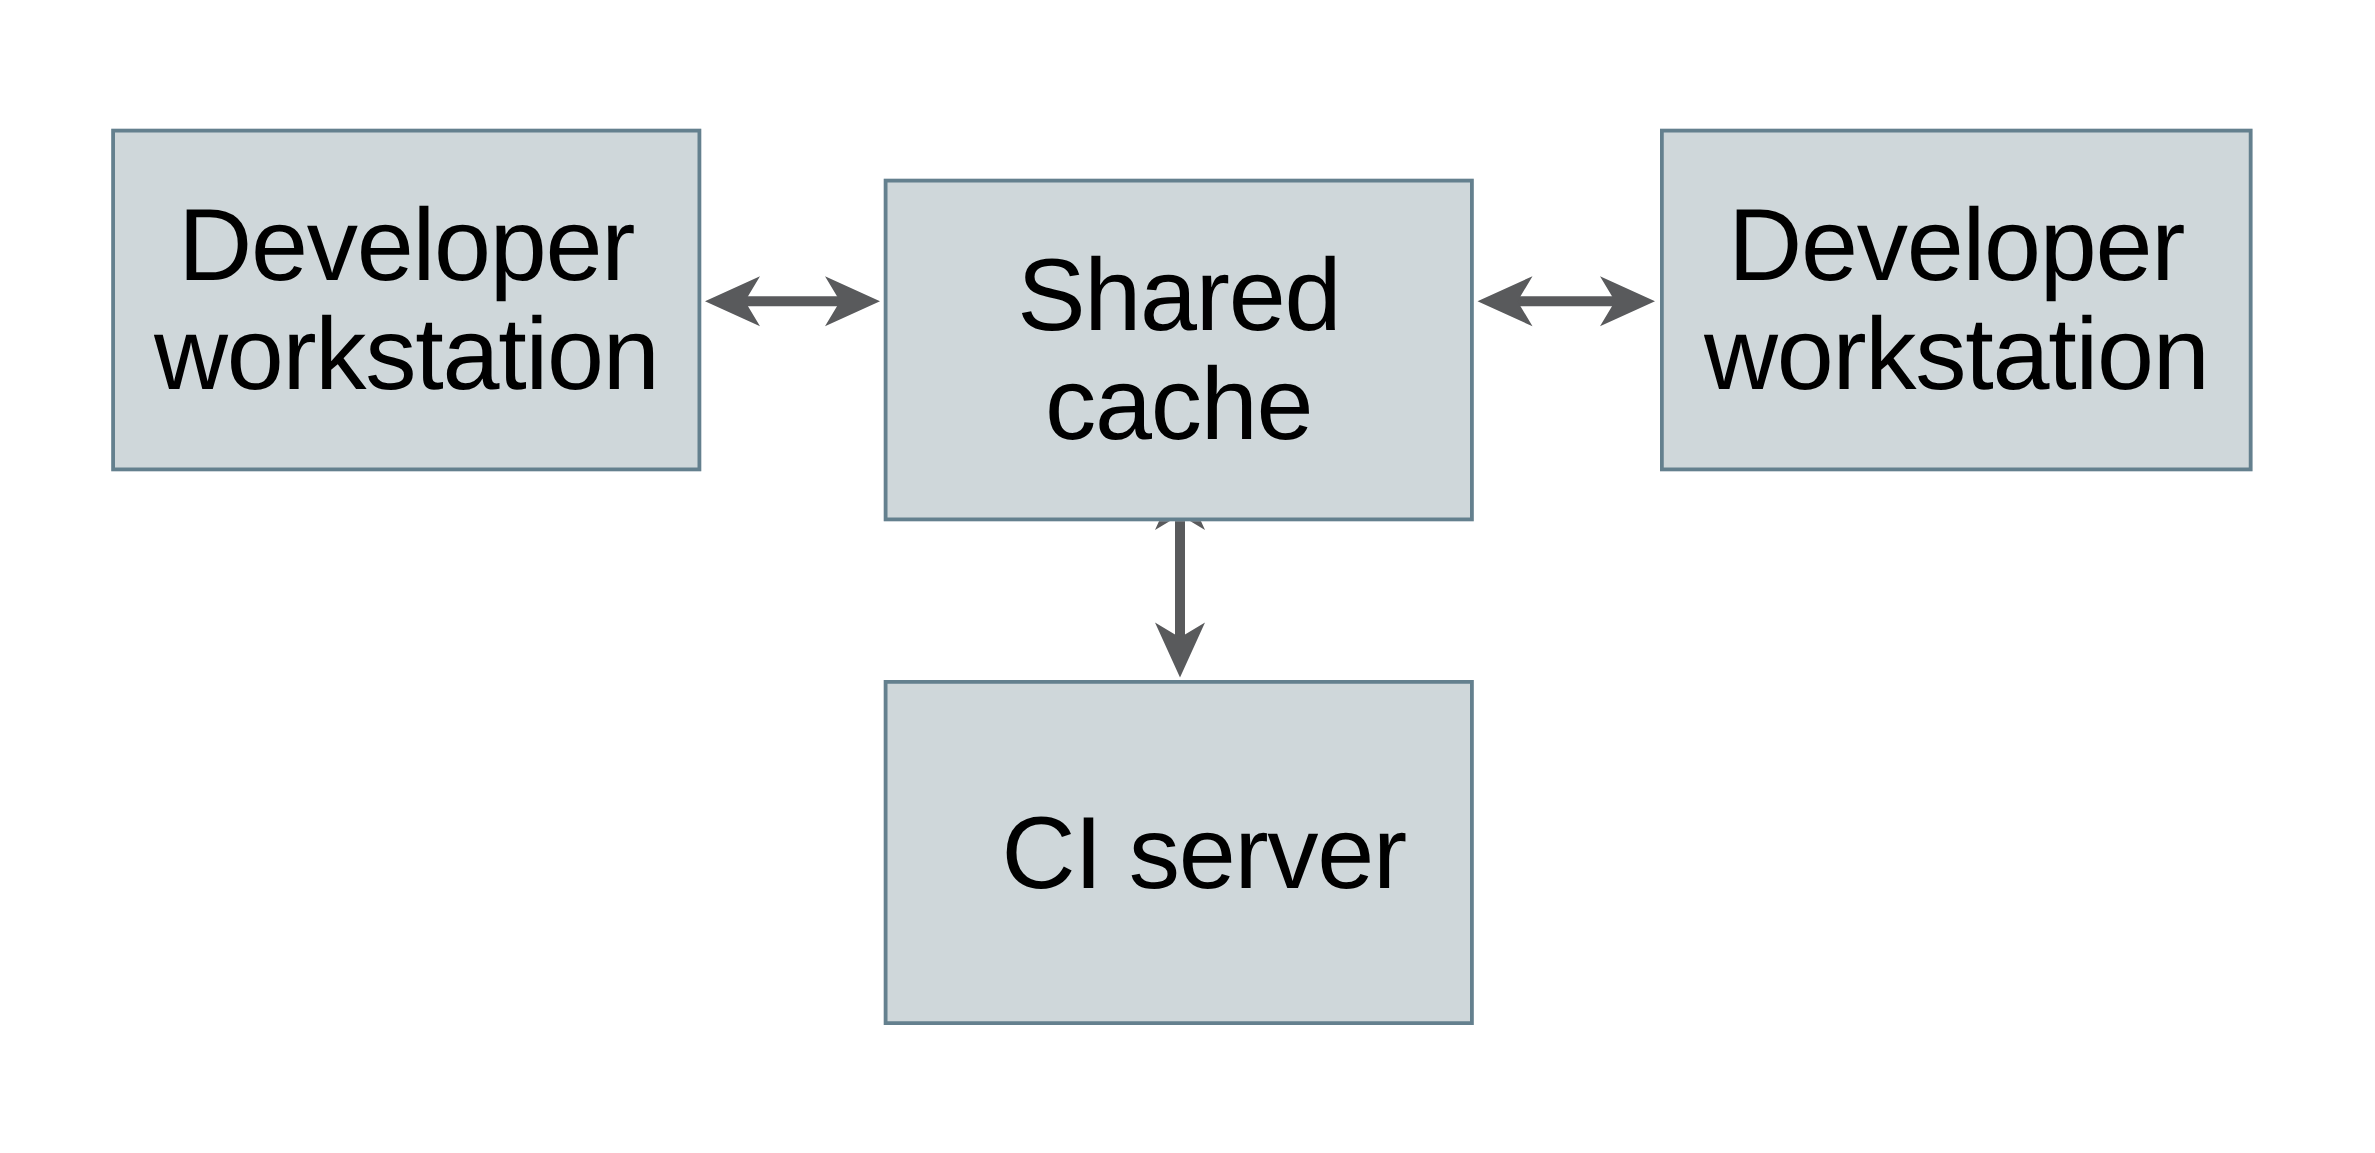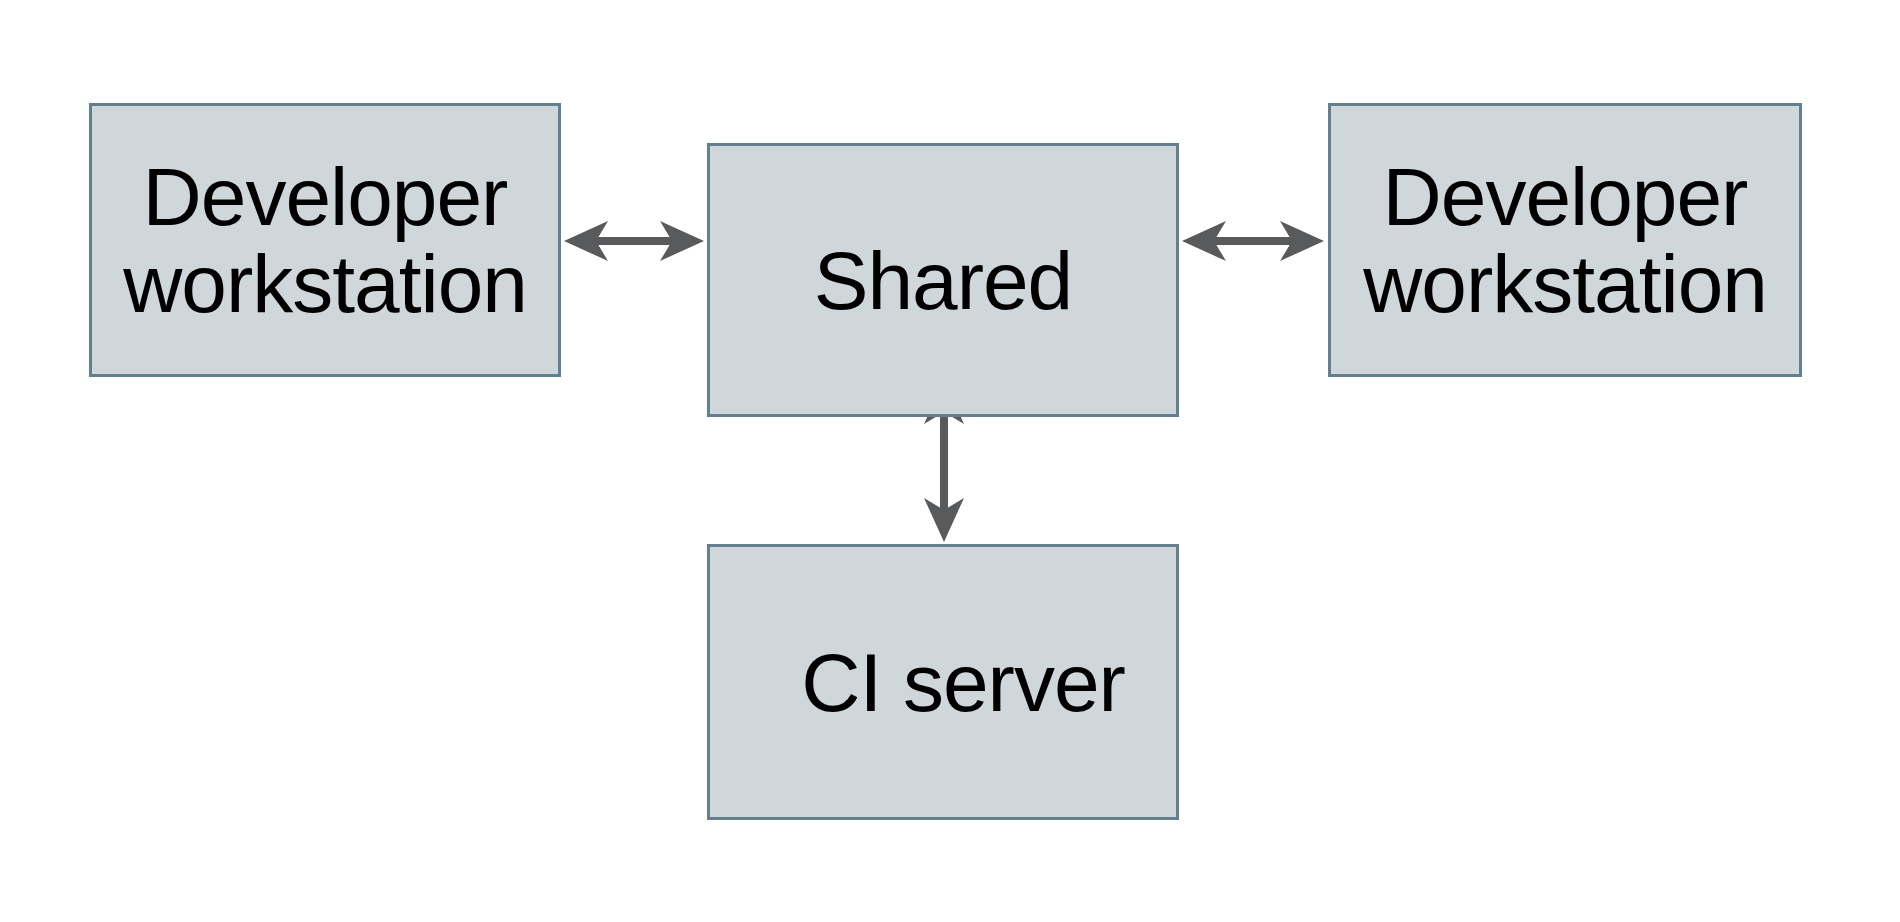--- a/index.html
+++ b/index.html
@@ -79,20 +79,21 @@
   <div class="node" style="left:89px; top:103px; width:472px; height:274px;">
     <div class="node-label">
       <span>Developer</span>
       <span>workstation</span>
     </div>
   </div>
 
   <div class="node" style="left:707px; top:103px; width:472px; height:274px;margin-top:40px;">
     <div class="node-label">
       <span>Shared</span>
+      <span>cache</span>
     </div>
   </div>
 
   <div class="node" style="left:1328px; top:103px; width:474px; height:274px;">
     <div class="node-label">
       <span>Developer</span>
       <span>workstation</span>
     </div>
   </div>
 

